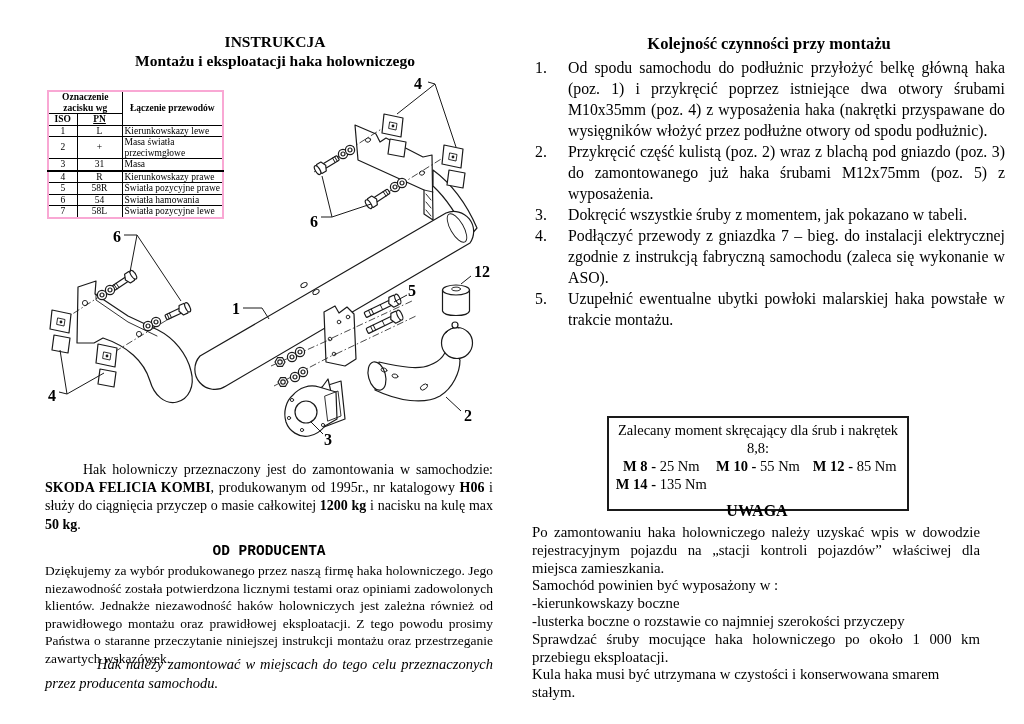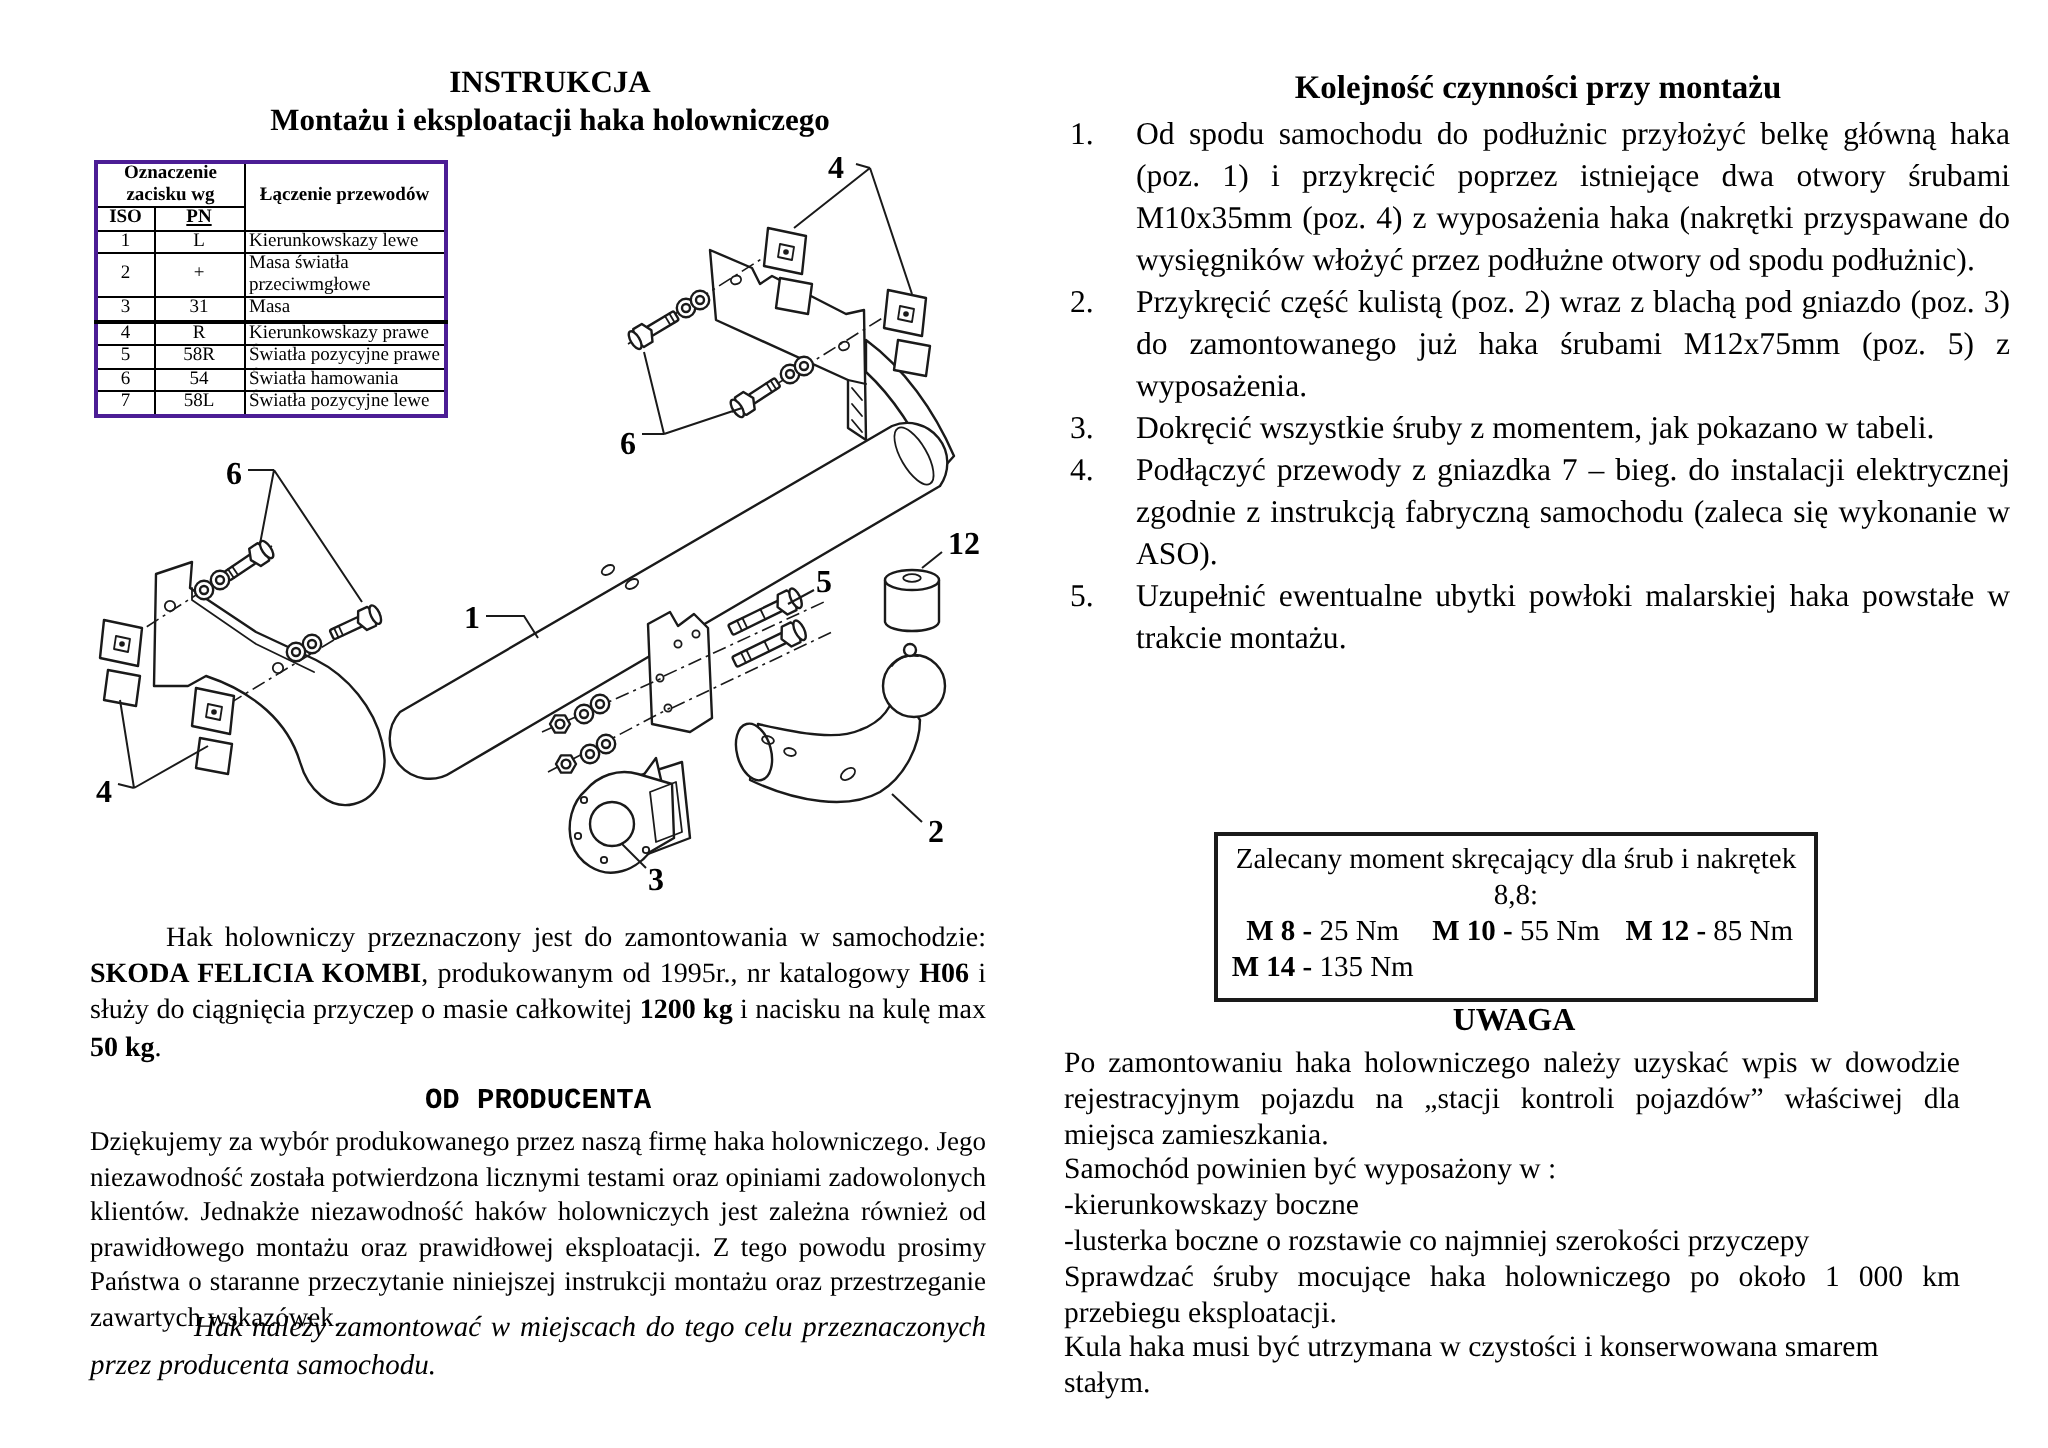--- a/index.html
+++ b/index.html
@@ -5,22 +5,22 @@
   * { margin:0; padding:0; box-sizing:border-box; }
   html,body { background:#e8e8e8; }
   body { font-family:"Liberation Serif", serif; color:#000; }
   .page { position:relative; width:1024px; height:724px; background:#ffffff; overflow:hidden; }
   .abs { position:absolute; }
   .heading { font-weight:bold; text-align:center; }
 
   
   .left-title1 { left:40px; top:33px; width:470px; font-size:15.5px; }
   .left-title2 { left:40px; top:52px; width:470px; font-size:15.5px; }
-  .conn-table { left:47px; top:80px; border-collapse:collapse; font-size:9.5px; line-height:10.5px;
-                border:2px solid #4c1d95; }
+  .conn-table { left:47px; top:90px; border-collapse:collapse; font-size:9.5px; line-height:10.5px;
+                border:2px solid #f9a8d4; }
   .conn-table th, .conn-table td { border:1px solid #000; padding:0 2px; vertical-align:middle; }
   .conn-table th { font-weight:bold; text-align:center; }
   .conn-table td.c { text-align:center; }
   .conn-table .w-iso { width:29px; }
   .conn-table .w-pn { width:45px;text-decoration:underline; }
   .conn-table .w-desc { width:101px; }
   .conn-table tr.thick td { border-bottom:2px solid #000; }
 
   .intro { left:45px; top:461px; width:448px; font-size:14px; line-height:18.2px;
            text-align:justify; text-indent:38px; }
@@ -30,21 +30,21 @@
                  font-style:italic; text-align:justify; text-indent:52px; }
 
   
   .right-title { left:533px; top:34px; width:472px; font-size:16.5px; }
   .steps { left:533px; top:57px; width:472px; }
   .step { position:relative; padding-left:35px; text-align:justify;
           font-size:15.8px; line-height:21px; }
   .step-num { position:absolute; left:2px; top:0; }
 
   .torque-box { left:607px; top:416px; width:302px; border:2px solid #1a1a1a;
-                padding:3px 4px 6px 4px; font-size:14.5px; line-height:18px; background:#fff; }
+                padding:3px 4px 16px 4px; font-size:14.5px; line-height:18px; background:#fff; }
   .torque-title { text-align:center; }
   .torque-grid { display:grid; grid-template-columns:1fr 1fr 1fr; }
   .torque-cell { text-align:center; }
 
   .uwaga-head { left:533px; top:502px; width:448px; font-size:16px; }
   .uwaga { left:532px; top:524px; width:448px; font-size:14.8px; line-height:17.8px; }
   .uwaga-p.just { text-align:justify; }
 
   
   .diagram { left:40px; top:70px; }

